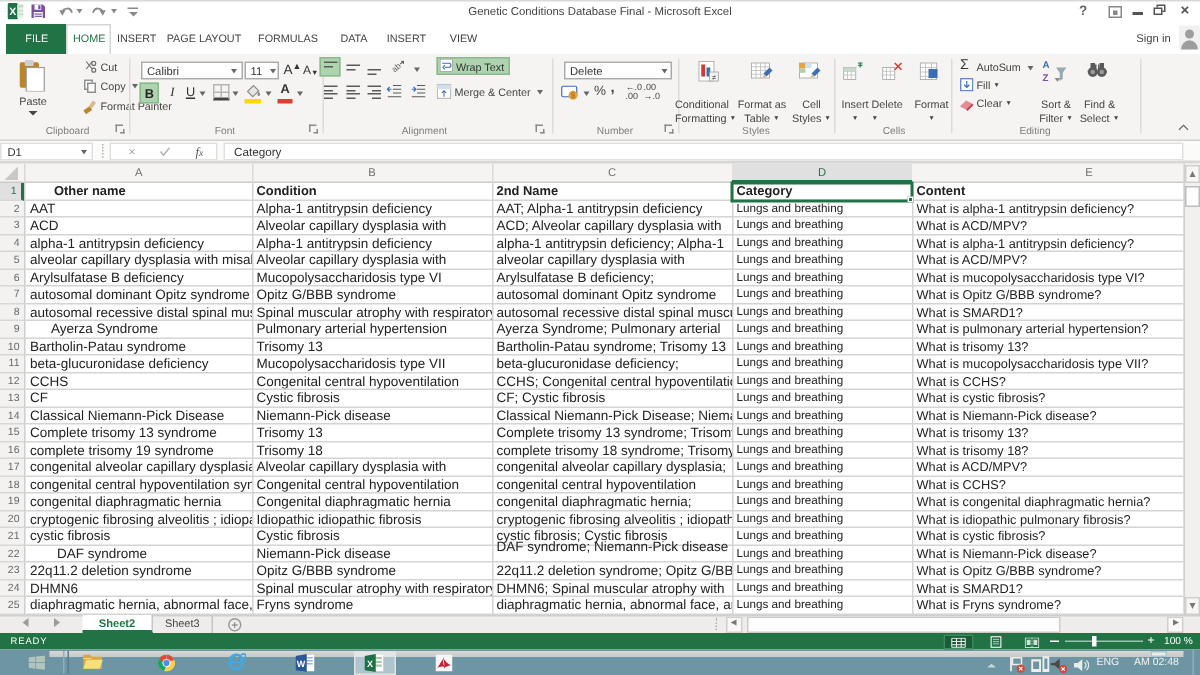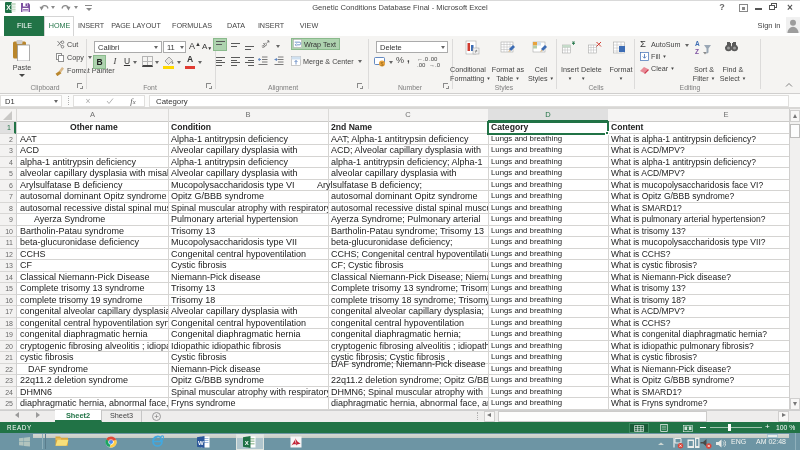--- a/index.html
+++ b/index.html
@@ -312,21 +312,21 @@
 <div class="abs" style="left:0;top:363.50px;width:16px;height:11.50px;border-bottom:1px solid #d8d7d5;color:#686868;font-size:7px;line-height:11.5px;text-align:right;padding-right:3px;">22</div>
 <div class="abs" style="left:0;top:375.00px;width:16px;height:11.50px;border-bottom:1px solid #d8d7d5;color:#686868;font-size:7px;line-height:11.5px;text-align:right;padding-right:3px;">23</div>
 <div class="abs" style="left:0;top:386.50px;width:16px;height:11.50px;border-bottom:1px solid #d8d7d5;color:#686868;font-size:7px;line-height:11.5px;text-align:right;padding-right:3px;">24</div>
 <div class="abs" style="left:0;top:398.00px;width:16px;height:11.50px;border-bottom:1px solid #d8d7d5;color:#686868;font-size:7px;line-height:11.5px;text-align:right;padding-right:3px;">25</div>
 <div class="abs" style="left:168px;top:122px;width:1px;height:287.5px;background:#d5d4d2;"></div>
 <div class="abs" style="left:328px;top:122px;width:1px;height:287.5px;background:#d5d4d2;"></div>
 <div class="abs" style="left:488px;top:122px;width:1px;height:287.5px;background:#d5d4d2;"></div>
 <div class="abs" style="left:608px;top:122px;width:1px;height:287.5px;background:#d5d4d2;"></div>
 <div class="abs" style="left:789px;top:122px;width:1px;height:287.5px;background:#d5d4d2;"></div>
 <div class="abs" style="left:17px;top:132.50px;width:772px;height:1px;background:#d5d4d2;"></div>
-<div class="abs" style="left:18px;top:122.00px;width:150px;height:10.50px;font-weight:bold;font-size:8.6px;color:#222;line-height:10.50px;padding-left:18px;overflow:hidden;white-space:nowrap;margin-left:34px;">Other name</div>
+<div class="abs" style="left:18px;top:122.00px;width:150px;height:10.50px;font-weight:bold;font-size:8.6px;color:#222;line-height:10.50px;padding-left:18px;overflow:hidden;white-space:nowrap;">Other name</div>
 <div class="abs" style="left:169px;top:122.00px;width:159px;height:10.50px;font-weight:bold;font-size:8.6px;color:#222;line-height:10.50px;padding-left:2px;overflow:hidden;white-space:nowrap;">Condition</div>
 <div class="abs" style="left:329px;top:122.00px;width:159px;height:10.50px;font-weight:bold;font-size:8.6px;color:#222;line-height:10.50px;padding-left:2px;overflow:hidden;white-space:nowrap;">2nd Name</div>
 <div class="abs" style="left:489px;top:122.00px;width:119px;height:10.50px;font-weight:bold;font-size:8.6px;color:#222;line-height:10.50px;padding-left:2px;overflow:hidden;white-space:nowrap;">Category</div>
 <div class="abs" style="left:609px;top:122.00px;width:181px;height:10.50px;font-weight:bold;font-size:8.6px;color:#222;line-height:10.50px;padding-left:2px;overflow:hidden;white-space:nowrap;">Content</div>
 <div class="abs" style="left:17px;top:144.00px;width:772px;height:1px;background:#d5d4d2;"></div>
 <div class="abs" style="left:18px;top:133.50px;width:150px;height:10.50px;font-size:9.0px;color:#222;line-height:10.50px;padding-left:2px;overflow:hidden;white-space:nowrap;">AAT</div>
 <div class="abs" style="left:169px;top:133.50px;width:159px;height:10.50px;font-size:9.0px;color:#222;line-height:10.50px;padding-left:2px;overflow:hidden;white-space:nowrap;">Alpha-1 antitrypsin deficiency</div>
 <div class="abs" style="left:329px;top:133.50px;width:159px;height:10.50px;font-size:9.0px;color:#222;line-height:10.50px;padding-left:2px;overflow:hidden;white-space:nowrap;">AAT; Alpha-1 antitrypsin deficiency</div>
 <div class="abs" style="left:489px;top:133.50px;width:119px;height:10.50px;font-size:7.8px;color:#222;line-height:10.50px;padding-left:2px;overflow:hidden;white-space:nowrap;">Lungs and breathing</div>
 <div class="abs" style="left:609px;top:133.50px;width:181px;height:10.50px;font-size:8.5px;color:#222;line-height:10.50px;padding-left:2px;overflow:hidden;white-space:nowrap;">What is alpha-1 antitrypsin deficiency?</div>
@@ -344,23 +344,23 @@
 <div class="abs" style="left:609px;top:156.50px;width:181px;height:10.50px;font-size:8.5px;color:#222;line-height:10.50px;padding-left:2px;overflow:hidden;white-space:nowrap;">What is alpha-1 antitrypsin deficiency?</div>
 <div class="abs" style="left:17px;top:178.50px;width:772px;height:1px;background:#d5d4d2;"></div>
 <div class="abs" style="left:18px;top:168.00px;width:150px;height:10.50px;font-size:9.0px;color:#222;line-height:10.50px;padding-left:2px;overflow:hidden;white-space:nowrap;">alveolar capillary dysplasia with misalignme</div>
 <div class="abs" style="left:169px;top:168.00px;width:159px;height:10.50px;font-size:9.0px;color:#222;line-height:10.50px;padding-left:2px;overflow:hidden;white-space:nowrap;">Alveolar capillary dysplasia with</div>
 <div class="abs" style="left:329px;top:168.00px;width:159px;height:10.50px;font-size:9.0px;color:#222;line-height:10.50px;padding-left:2px;overflow:hidden;white-space:nowrap;">alveolar capillary dysplasia with</div>
 <div class="abs" style="left:489px;top:168.00px;width:119px;height:10.50px;font-size:7.8px;color:#222;line-height:10.50px;padding-left:2px;overflow:hidden;white-space:nowrap;">Lungs and breathing</div>
 <div class="abs" style="left:609px;top:168.00px;width:181px;height:10.50px;font-size:8.5px;color:#222;line-height:10.50px;padding-left:2px;overflow:hidden;white-space:nowrap;">What is ACD/MPV?</div>
 <div class="abs" style="left:17px;top:190.00px;width:772px;height:1px;background:#d5d4d2;"></div>
 <div class="abs" style="left:18px;top:179.50px;width:150px;height:10.50px;font-size:9.0px;color:#222;line-height:10.50px;padding-left:2px;overflow:hidden;white-space:nowrap;">Arylsulfatase B deficiency</div>
 <div class="abs" style="left:169px;top:179.50px;width:159px;height:10.50px;font-size:9.0px;color:#222;line-height:10.50px;padding-left:2px;overflow:hidden;white-space:nowrap;">Mucopolysaccharidosis type VI</div>
-<div class="abs" style="left:315px;top:179.50px;width:159px;height:10.50px;font-size:9.0px;color:#222;line-height:10.50px;padding-left:2px;overflow:hidden;white-space:nowrap;">Arylsulfatase B deficiency;</div>
+<div class="abs" style="left:329px;top:179.50px;width:159px;height:10.50px;font-size:9.0px;color:#222;line-height:10.50px;padding-left:2px;overflow:hidden;white-space:nowrap;">Arylsulfatase B deficiency;</div>
 <div class="abs" style="left:489px;top:179.50px;width:119px;height:10.50px;font-size:7.8px;color:#222;line-height:10.50px;padding-left:2px;overflow:hidden;white-space:nowrap;">Lungs and breathing</div>
-<div class="abs" style="left:609px;top:179.50px;width:181px;height:10.50px;font-size:8.5px;color:#222;line-height:10.50px;padding-left:2px;overflow:hidden;white-space:nowrap;">What is mucopolysaccharidosis face VI?</div>
+<div class="abs" style="left:609px;top:179.50px;width:181px;height:10.50px;font-size:8.5px;color:#222;line-height:10.50px;padding-left:2px;overflow:hidden;white-space:nowrap;">What is mucopolysaccharidosis type VI?</div>
 <div class="abs" style="left:17px;top:201.50px;width:772px;height:1px;background:#d5d4d2;"></div>
 <div class="abs" style="left:18px;top:191.00px;width:150px;height:10.50px;font-size:9.0px;color:#222;line-height:10.50px;padding-left:2px;overflow:hidden;white-space:nowrap;">autosomal dominant Opitz syndrome (ADOS</div>
 <div class="abs" style="left:169px;top:191.00px;width:159px;height:10.50px;font-size:9.0px;color:#222;line-height:10.50px;padding-left:2px;overflow:hidden;white-space:nowrap;">Opitz G/BBB syndrome</div>
 <div class="abs" style="left:329px;top:191.00px;width:159px;height:10.50px;font-size:9.0px;color:#222;line-height:10.50px;padding-left:2px;overflow:hidden;white-space:nowrap;">autosomal dominant Opitz syndrome</div>
 <div class="abs" style="left:489px;top:191.00px;width:119px;height:10.50px;font-size:7.8px;color:#222;line-height:10.50px;padding-left:2px;overflow:hidden;white-space:nowrap;">Lungs and breathing</div>
 <div class="abs" style="left:609px;top:191.00px;width:181px;height:10.50px;font-size:8.5px;color:#222;line-height:10.50px;padding-left:2px;overflow:hidden;white-space:nowrap;">What is Opitz G/BBB syndrome?</div>
 <div class="abs" style="left:17px;top:213.00px;width:772px;height:1px;background:#d5d4d2;"></div>
 <div class="abs" style="left:18px;top:202.50px;width:150px;height:10.50px;font-size:9.0px;color:#222;line-height:10.50px;padding-left:2px;overflow:hidden;white-space:nowrap;">autosomal recessive distal spinal muscular a</div>
 <div class="abs" style="left:169px;top:202.50px;width:159px;height:10.50px;font-size:9.0px;color:#222;line-height:10.50px;padding-left:2px;overflow:hidden;white-space:nowrap;">Spinal muscular atrophy with respiratory</div>
 <div class="abs" style="left:329px;top:202.50px;width:159px;height:10.50px;font-size:9.0px;color:#222;line-height:10.50px;padding-left:2px;overflow:hidden;white-space:nowrap;">autosomal recessive distal spinal muscular</div>
@@ -438,21 +438,21 @@
 <div class="abs" style="left:329px;top:340.50px;width:159px;height:10.50px;font-size:9.0px;color:#222;line-height:10.50px;padding-left:2px;overflow:hidden;white-space:nowrap;">cryptogenic fibrosing alveolitis ; idiopathic</div>
 <div class="abs" style="left:489px;top:340.50px;width:119px;height:10.50px;font-size:7.8px;color:#222;line-height:10.50px;padding-left:2px;overflow:hidden;white-space:nowrap;">Lungs and breathing</div>
 <div class="abs" style="left:609px;top:340.50px;width:181px;height:10.50px;font-size:8.5px;color:#222;line-height:10.50px;padding-left:2px;overflow:hidden;white-space:nowrap;">What is idiopathic pulmonary fibrosis?</div>
 <div class="abs" style="left:17px;top:362.50px;width:772px;height:1px;background:#d5d4d2;"></div>
 <div class="abs" style="left:18px;top:352.00px;width:150px;height:10.50px;font-size:9.0px;color:#222;line-height:10.50px;padding-left:2px;overflow:hidden;white-space:nowrap;">cystic fibrosis</div>
 <div class="abs" style="left:169px;top:352.00px;width:159px;height:10.50px;font-size:9.0px;color:#222;line-height:10.50px;padding-left:2px;overflow:hidden;white-space:nowrap;">Cystic fibrosis</div>
 <div class="abs" style="left:329px;top:352.00px;width:159px;height:10.50px;font-size:9.0px;color:#222;line-height:10.50px;padding-left:2px;overflow:hidden;white-space:nowrap;">cystic fibrosis; Cystic fibrosis</div>
 <div class="abs" style="left:489px;top:352.00px;width:119px;height:10.50px;font-size:7.8px;color:#222;line-height:10.50px;padding-left:2px;overflow:hidden;white-space:nowrap;">Lungs and breathing</div>
 <div class="abs" style="left:609px;top:352.00px;width:181px;height:10.50px;font-size:8.5px;color:#222;line-height:10.50px;padding-left:2px;overflow:hidden;white-space:nowrap;">What is cystic fibrosis?</div>
 <div class="abs" style="left:17px;top:374.00px;width:772px;height:1px;background:#d5d4d2;"></div>
-<div class="abs" style="left:18px;top:363.50px;width:150px;height:10.50px;font-size:9.0px;color:#222;line-height:10.50px;padding-left:10px;overflow:hidden;white-space:nowrap;">DAF syndrome</div>
+<div class="abs" style="left:18px;top:363.50px;width:150px;height:10.50px;font-size:9.0px;color:#222;line-height:10.50px;padding-left:20px;overflow:hidden;white-space:nowrap;">DAF syndrome</div>
 <div class="abs" style="left:169px;top:363.50px;width:159px;height:10.50px;font-size:9.0px;color:#222;line-height:10.50px;padding-left:2px;overflow:hidden;white-space:nowrap;">Niemann-Pick disease</div>
 <div class="abs" style="left:329px;top:359px;width:159px;height:10.50px;font-size:9.0px;color:#222;line-height:10.50px;padding-left:2px;overflow:hidden;white-space:nowrap;">DAF syndrome; Niemann-Pick disease</div>
 <div class="abs" style="left:489px;top:363.50px;width:119px;height:10.50px;font-size:7.8px;color:#222;line-height:10.50px;padding-left:2px;overflow:hidden;white-space:nowrap;">Lungs and breathing</div>
 <div class="abs" style="left:609px;top:363.50px;width:181px;height:10.50px;font-size:8.5px;color:#222;line-height:10.50px;padding-left:2px;overflow:hidden;white-space:nowrap;">What is Niemann-Pick disease?</div>
 <div class="abs" style="left:17px;top:385.50px;width:772px;height:1px;background:#d5d4d2;"></div>
 <div class="abs" style="left:18px;top:375.00px;width:150px;height:10.50px;font-size:9.0px;color:#222;line-height:10.50px;padding-left:2px;overflow:hidden;white-space:nowrap;">22q11.2 deletion syndrome</div>
 <div class="abs" style="left:169px;top:375.00px;width:159px;height:10.50px;font-size:9.0px;color:#222;line-height:10.50px;padding-left:2px;overflow:hidden;white-space:nowrap;">Opitz G/BBB syndrome</div>
 <div class="abs" style="left:329px;top:375.00px;width:159px;height:10.50px;font-size:9.0px;color:#222;line-height:10.50px;padding-left:2px;overflow:hidden;white-space:nowrap;">22q11.2 deletion syndrome; Opitz G/BBB</div>
 <div class="abs" style="left:489px;top:375.00px;width:119px;height:10.50px;font-size:7.8px;color:#222;line-height:10.50px;padding-left:2px;overflow:hidden;white-space:nowrap;">Lungs and breathing</div>
 <div class="abs" style="left:609px;top:375.00px;width:181px;height:10.50px;font-size:8.5px;color:#222;line-height:10.50px;padding-left:2px;overflow:hidden;white-space:nowrap;">What is Opitz G/BBB syndrome?</div>

